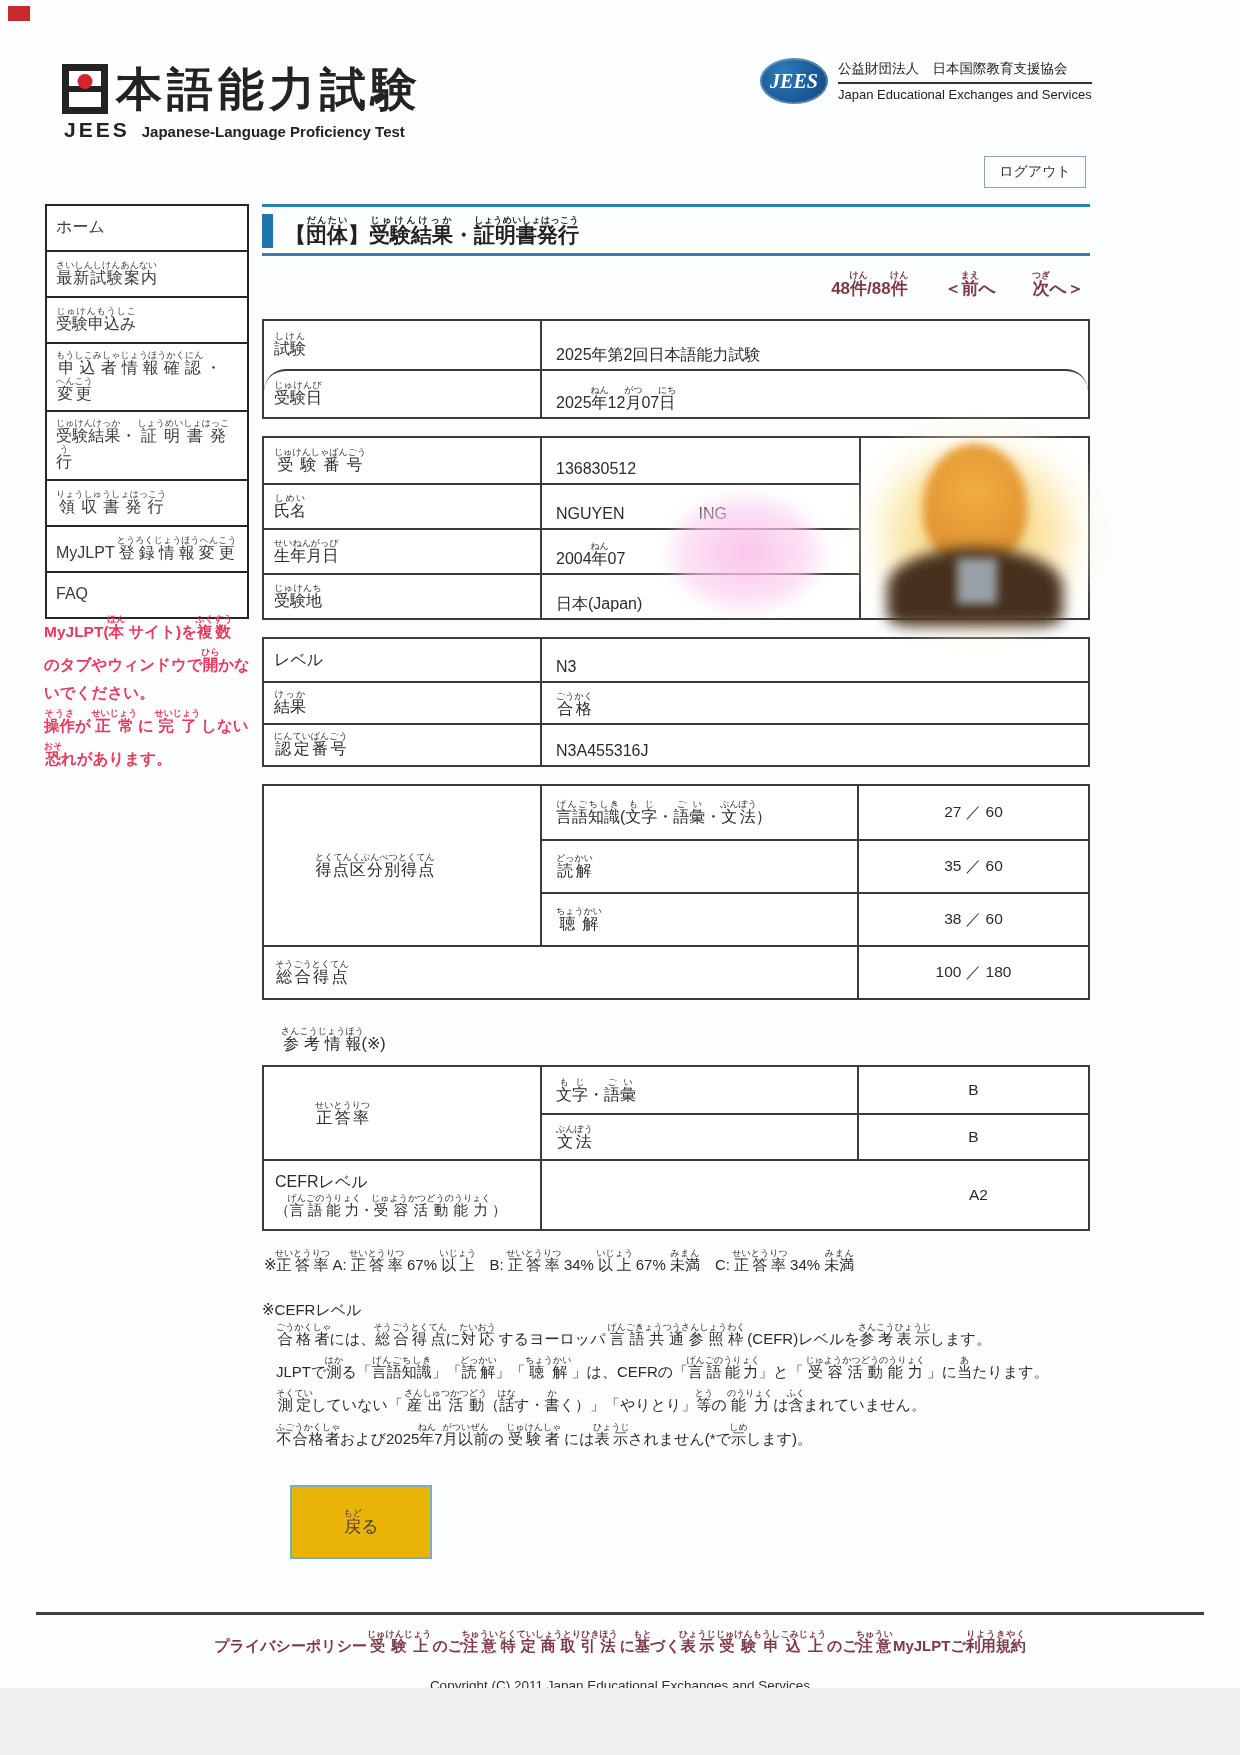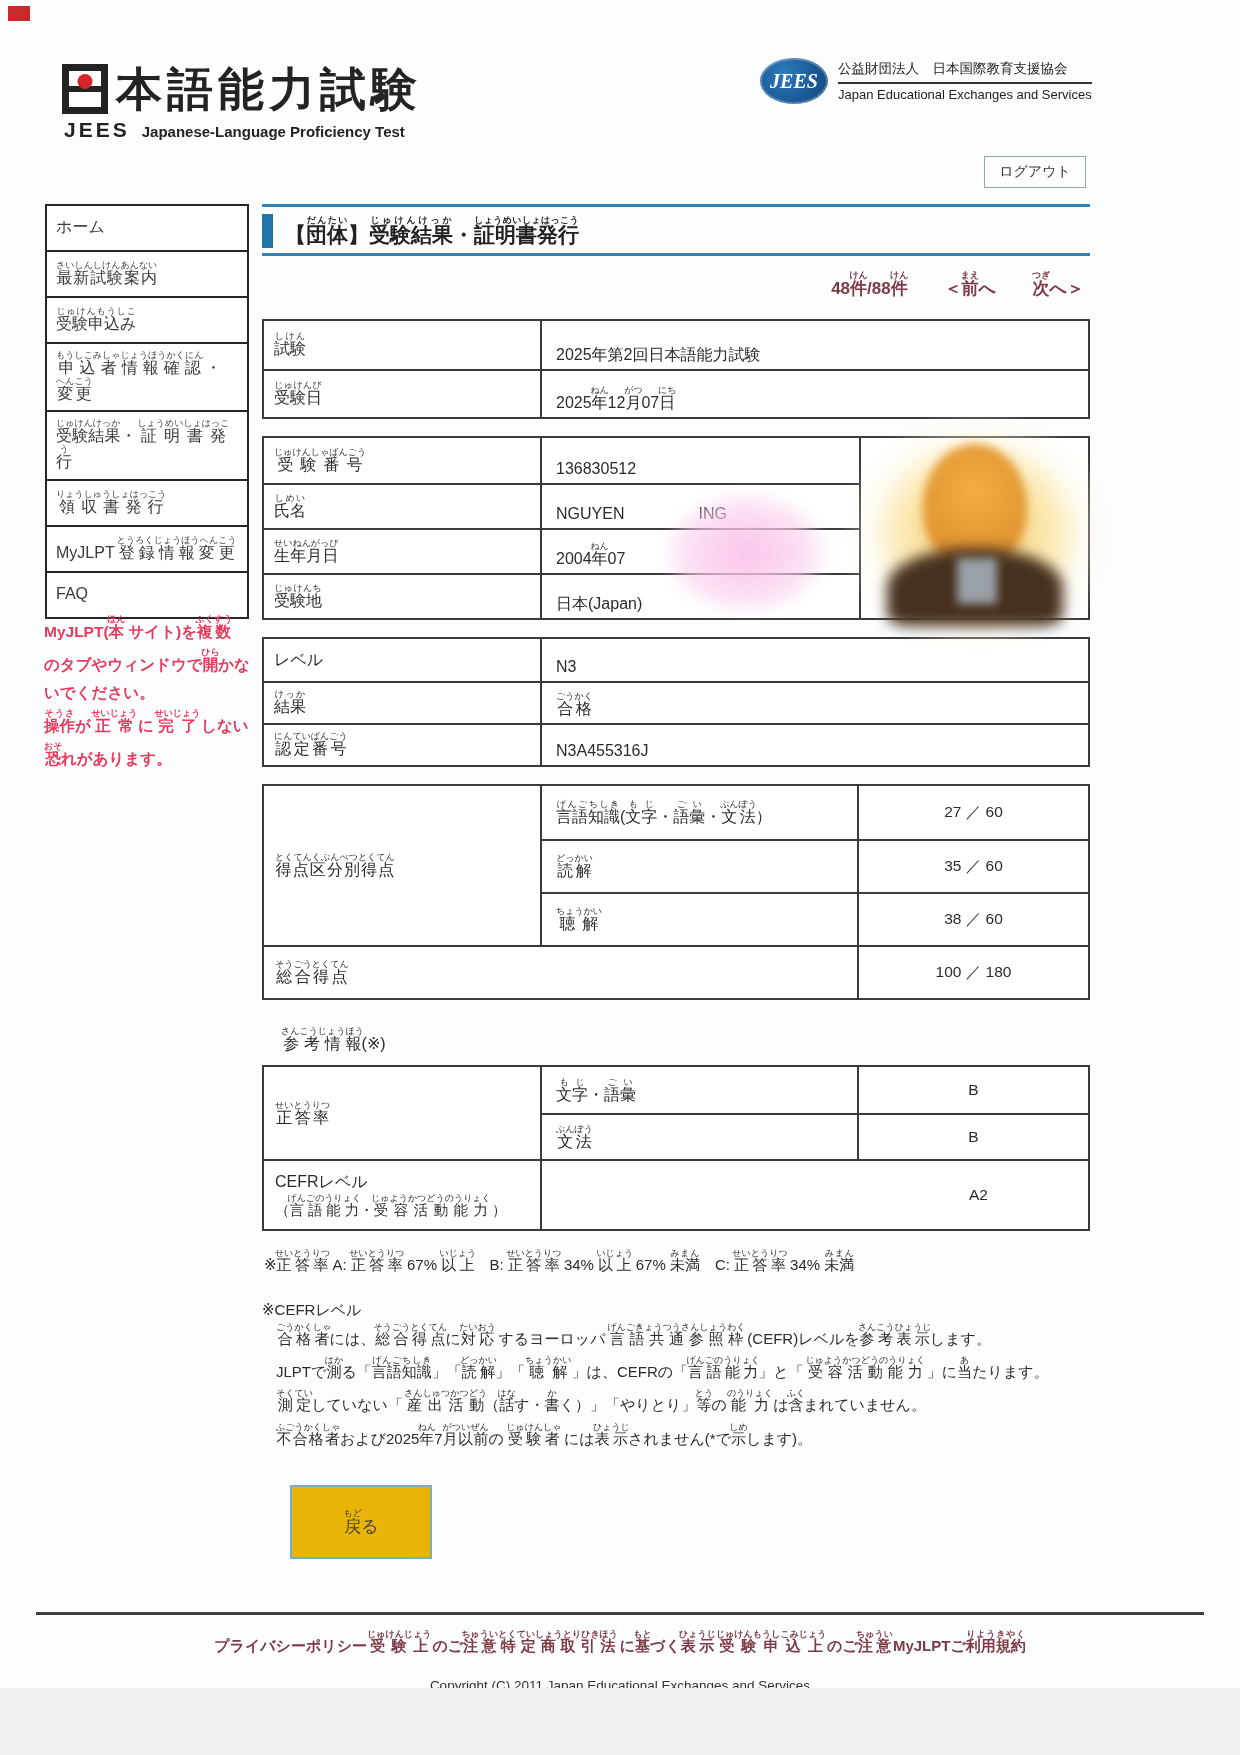--- a/index.html
+++ b/index.html
@@ -86,21 +86,21 @@
   .pagination a{ color:var(--maroon); text-decoration:none; cursor:pointer; }
 
   .tbl{ border:2px solid var(--bcol); margin-bottom:17px; background:#fff; }
   .trow{ display:flex; border-top:2px solid var(--bcol); }
   .trow:first-child{ border-top:none; }
   .tlabel{
     width:278px; flex:0 0 278px; padding:5px 10px; border-right:2px solid var(--bcol);
     display:flex; align-items:center; font-size:16px;
   }
   .tvalue{ flex:1; padding:5px 14px; display:flex; align-items:flex-end; font-size:16px; }
-  .h48{ min-height:48px; }
+  .h48{ min-height:48px;border-radius:22px; }
 
   
   .personal-wrap{ position:relative; display:flex; border:2px solid var(--bcol); margin-bottom:17px; background:#fff; }
   .personal-left{ flex:1; }
   .personal-left .trow{ min-height:45px; }
   .name-gap{ display:inline-block; width:74px; }
   .photo-cell{ width:229px; flex:0 0 229px; border-left:2px solid var(--bcol); position:relative; }
   .photo-glow{
     position:absolute; left:-34px; top:-40px; width:300px; height:270px; border-radius:50%;
     background:radial-gradient(closest-side, rgba(247,196,90,.95) 0%, rgba(250,224,148,.7) 50%, rgba(253,246,222,.35) 72%, rgba(255,255,255,0) 92%);
@@ -127,21 +127,21 @@
 
   .result-tbl .trow{ min-height:42px; }
 
   
   .grid-tbl{
     display:grid; grid-template-columns:278px 1fr 229px;
     border:2px solid var(--bcol); margin-bottom:17px; background:#fff;
   }
   .gcell{ display:flex; align-items:center; padding:5px 11px; font-size:16px; border-top:2px solid var(--bcol); }
   .gcell.r1{ border-top:none; }
-  .group-cell{ grid-column:1; border-right:2px solid var(--bcol); }
+  .group-cell{ grid-column:1; border-right:2px solid var(--bcol);margin-left:40px; }
   .span3{ grid-row:1 / span 3; }
   .span2{ grid-row:1 / span 2; }
   .sub-cell{ grid-column:2; border-right:2px solid var(--bcol); padding-left:14px; }
   .num-cell{ grid-column:3; justify-content:center; font-size:15.5px; }
   .score-tbl .sub-cell, .score-tbl .num-cell{ min-height:53px; }
   .total-label{ grid-column:1 / span 2; border-right:2px solid var(--bcol); min-height:47px; }
   .total-num{ grid-column:3; min-height:47px; }
   .rate-tbl .sub-cell, .rate-tbl .num-cell{ min-height:46px; }
   .cefr-label{ grid-column:1; border-right:2px solid var(--bcol); min-height:70px; flex-direction:column; align-items:flex-start; justify-content:center; }
   .cefr-l1{ font-size:16px; }

